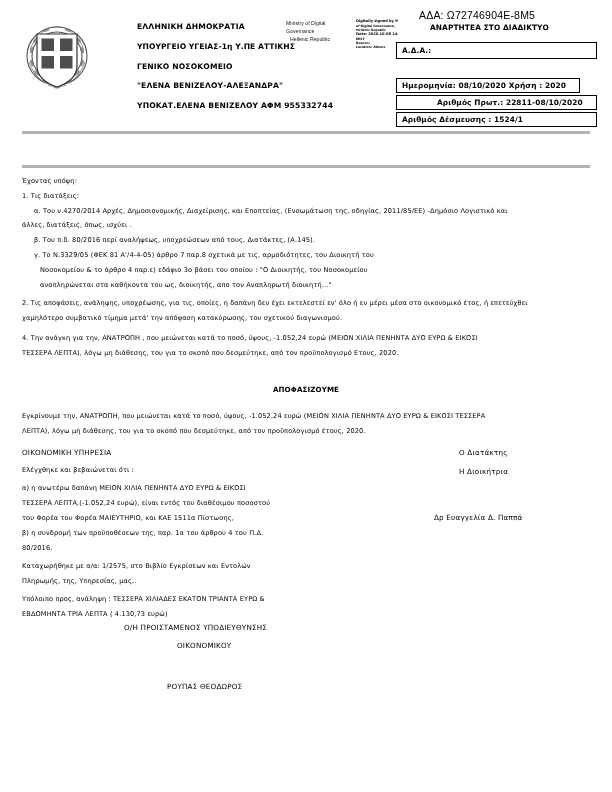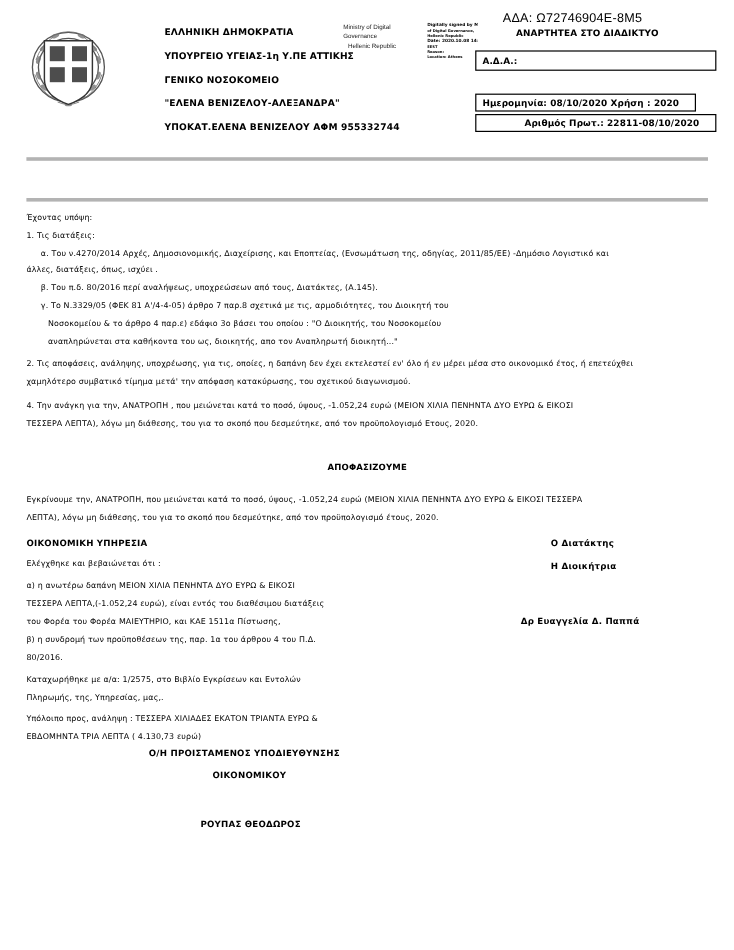--- a/index.html
+++ b/index.html
@@ -111,21 +111,21 @@
     line-height: 1;
     letter-spacing: .12px;
     white-space: nowrap;
     font-family: "DejaVu Sans", sans-serif;
   }
   .ln.c { text-align: center; width: 612px; left: 0; }
   .ln.b { font-weight: bold; }
   .ln.t8 { font-size: 7.1px; }
 
   .sec-head {
-    position: absolute; font-size: 7.2px; font-weight: bold;
+    position: absolute; font-size: 7.2px; font-weight: normal;
     letter-spacing: .2px; white-space: nowrap;
   }
 </style>
 </head>
 <body>
 
 <div class="page">
 
   <div class="header">
 
@@ -191,20 +191,21 @@
       <div class="sl">Reason:</div>
       <div class="sl">Location: Athens</div>
     </div>
 
     <div class="ada-top">ΑΔΑ: Ω72746904Ε-8Μ5</div>
     <div class="anartitea">ΑΝΑΡΤΗΤΕΑ ΣΤΟ ΔΙΑΔΙΚΤΥΟ</div>
 
     <div class="bx" id="box-ada">Α.Δ.Α.:</div>
     <div class="bx" id="box-imer">Ημερομηνία: 08/10/2020 Χρήση : 2020</div>
     <div class="bx" id="box-prot">Αριθμός Πρωτ.: 22811-08/10/2020</div>
+    <div class="bx" id="box-desm">Αριθμός Δέσμευσης : 1524/1</div>
   </div>
 
   <div class="rule" id="rule-top"></div>
   <div class="rule" id="rule-bot"></div>
 
   <div class="body">
 
     <div class="ln" style="left:22px; top:8px;">Έχοντας υπόψη:</div>
     <div class="ln" style="left:22px; top:23px;">1. Τις διατάξεις:</div>
     <div class="ln" style="left:34px; top:38px;">α. Του  ν.4270/2014 Αρχές, Δημοσιονομικής, Διαχείρισης, και Εποπτείας, (Ενσωμάτωση της, οδηγίας, 2011/85/ΕΕ) -Δημόσιο Λογιστικό και</div>
@@ -218,21 +219,21 @@
     <div class="ln" style="left:22px; top:165px;">4. Την ανάγκη για την, ΑΝΑΤΡΟΠΗ , που μειώνεται κατά το ποσό, ύψους, -1.052,24 ευρώ (ΜΕΙΟΝ ΧΙΛΙΑ ΠΕΝΗΝΤΑ ΔΥΟ ΕΥΡΩ &amp; ΕΙΚΟΣΙ</div>
     <div class="ln" style="left:22px; top:180px;">ΤΕΣΣΕΡΑ ΛΕΠΤΑ), λόγω μη διάθεσης, του για το σκοπό που δεσμεύτηκε, από τον προϋπολογισμό Ετους, 2020.</div>
 
     <div class="ln c b t8" style="top:216px;">ΑΠΟΦΑΣΙΖΟΥΜΕ</div>
     <div class="ln" style="left:22px; top:243px;">Εγκρίνουμε την, ΑΝΑΤΡΟΠΗ, που μειώνεται κατά το ποσό, ύψους,  -1.052,24 ευρώ (ΜΕΙΟΝ ΧΙΛΙΑ ΠΕΝΗΝΤΑ ΔΥΟ ΕΥΡΩ &amp; ΕΙΚΟΣΙ ΤΕΣΣΕΡΑ</div>
     <div class="ln" style="left:22px; top:258px;">ΛΕΠΤΑ), λόγω μη διάθεσης, του για το σκοπό που δεσμεύτηκε, από τον προϋπολογισμό έτους, 2020.</div>
 
     <div class="sec-head" style="left:22px; top:278px;">ΟΙΚΟΝΟΜΙΚΗ ΥΠΗΡΕΣΙΑ</div>
     <div class="ln" style="left:22px; top:297px;">Ελέγχθηκε και βεβαιώνεται ότι :</div>
     <div class="ln" style="left:22px; top:315px;">α) η ανωτέρω δαπάνη ΜΕΙΟΝ ΧΙΛΙΑ ΠΕΝΗΝΤΑ ΔΥΟ ΕΥΡΩ &amp; ΕΙΚΟΣΙ</div>
-    <div class="ln" style="left:22px; top:330px;">ΤΕΣΣΕΡΑ ΛΕΠΤΑ,(-1.052,24 ευρώ), είναι εντός του διαθέσιμου διατάξεις</div>
+    <div class="ln" style="left:22px; top:330px;">ΤΕΣΣΕΡΑ ΛΕΠΤΑ,(-1.052,24 ευρώ), είναι εντός του διαθέσιμου ποσοστού</div>
     <div class="ln" style="left:22px; top:345px;">του Φορέα του Φορέα ΜΑΙΕΥΤΗΡΙΟ, και ΚΑΕ 1511α Πίστωσης,</div>
     <div class="ln" style="left:22px; top:360px;">β) η συνδρομή των προϋποθέσεων της, παρ. 1α του άρθρου 4 του Π.Δ.</div>
     <div class="ln" style="left:22px; top:375px;">80/2016.</div>
     <div class="ln" style="left:22px; top:393px;">Καταχωρήθηκε με α/α:  1/2575,  στο  Βιβλίο  Εγκρίσεων  και  Εντολών</div>
     <div class="ln" style="left:22px; top:408px;">Πληρωμής, της, Υπηρεσίας, μας,.</div>
     <div class="ln" style="left:22px; top:426px;">Υπόλοιπο προς, ανάληψη : ΤΕΣΣΕΡΑ ΧΙΛΙΑΔΕΣ ΕΚΑΤΟΝ ΤΡΙΑΝΤΑ ΕΥΡΩ &amp;</div>
     <div class="ln" style="left:22px; top:441px;">ΕΒΔΟΜΗΝΤΑ ΤΡΙΑ ΛΕΠΤΑ ( 4.130,73 ευρώ)</div>
 
     <div class="sec-head" style="left:459px; top:278px;">Ο Διατάκτης</div>
     <div class="sec-head" style="left:459px; top:297px;">Η Διοικήτρια</div>

